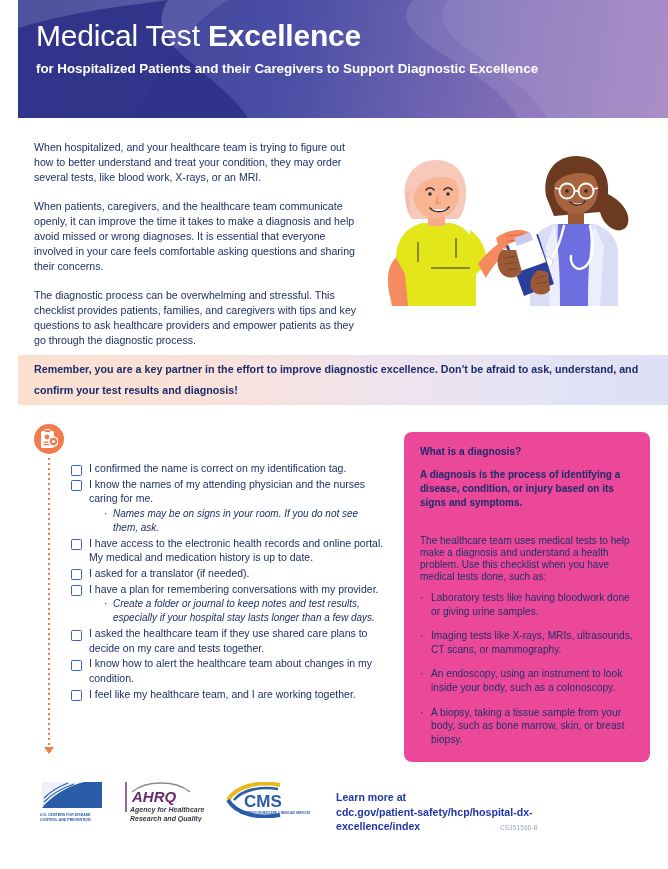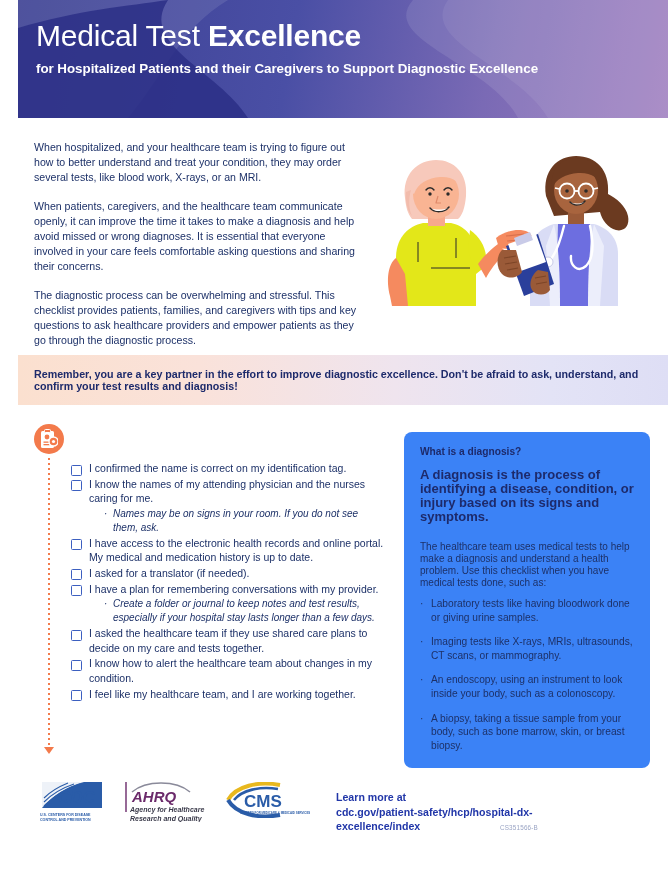--- a/index.html
+++ b/index.html
@@ -94,21 +94,21 @@
     top: 355px;
     width: 650px;
     height: 50px;
     background: linear-gradient(90deg, #fbe0cf 0%, #fae2da 28%, #efe4ee 58%, #e3e3f6 82%, #dedef5 100%);
     display: flex;
     align-items: center;
   }
   .banner-text {
     padding: 0 16px;
     font-size: 10.7px;
-    line-height: 12px;
+    line-height: 21px;
     font-weight: 700;
     color: #1d2a6b;
   }
 
   
   .checklist {
     position: absolute;
     left: 34px;
     top: 424px;
     width: 350px;
@@ -192,37 +192,37 @@
     flex: 0 0 4px;
     line-height: 14px;
   }
 
   
   .panel {
     position: absolute;
     left: 404px;
     top: 432px;
     width: 246px;
-    background: #3b82f6;
+    background: #ec4899;
     border-radius: 8px;
     padding: 14px 16px 16px 16px;
     box-sizing: border-box;
   }
   .panel-title {
     font-size: 10.2px;
     font-weight: 700;
     color: #1d2a6b;
     margin-bottom: 11px;
   }
   .panel-lead {
-    font-size: 13px;
+    font-size: 10px;
     line-height: 14px;
     font-weight: 700;
     color: #1d2a6b;
-    margin-bottom: 17px;
+    margin-bottom: 25px;
   }
   .panel-body {
     font-size: 10px;
     line-height: 12px;
     color: #1d3168;
     margin-bottom: 8px;
   }
   .panel-li {
     display: flex;
     gap: 7px;

